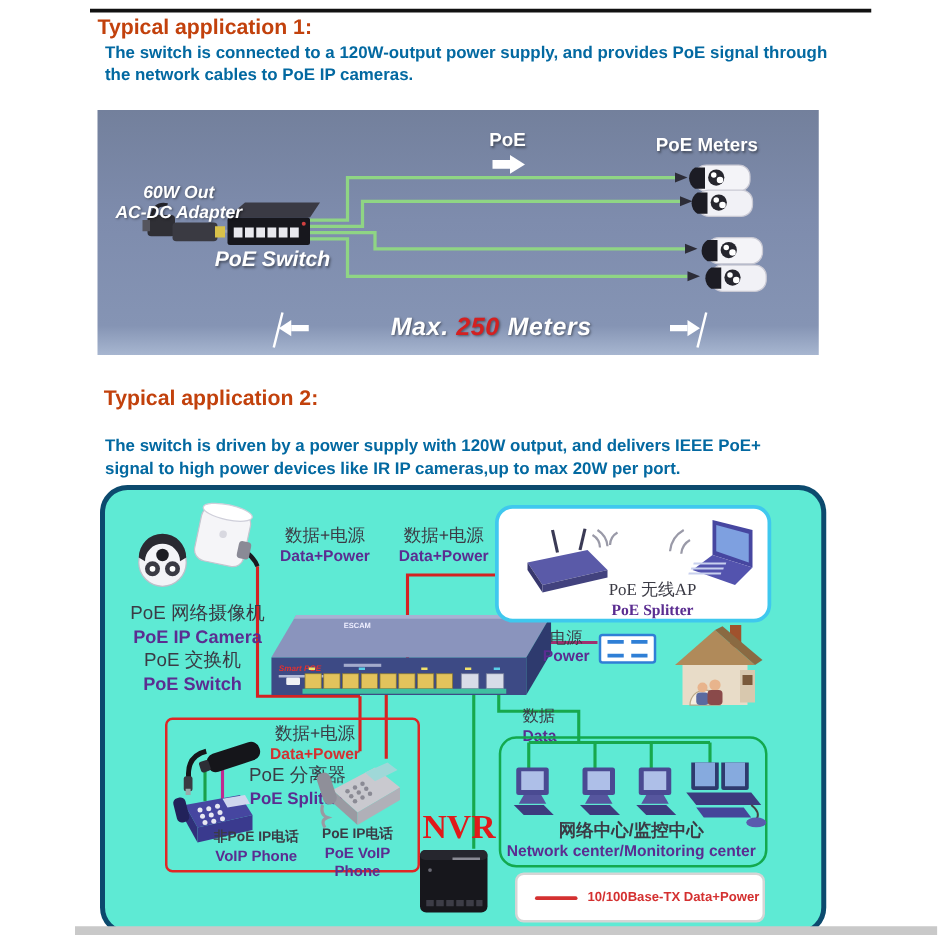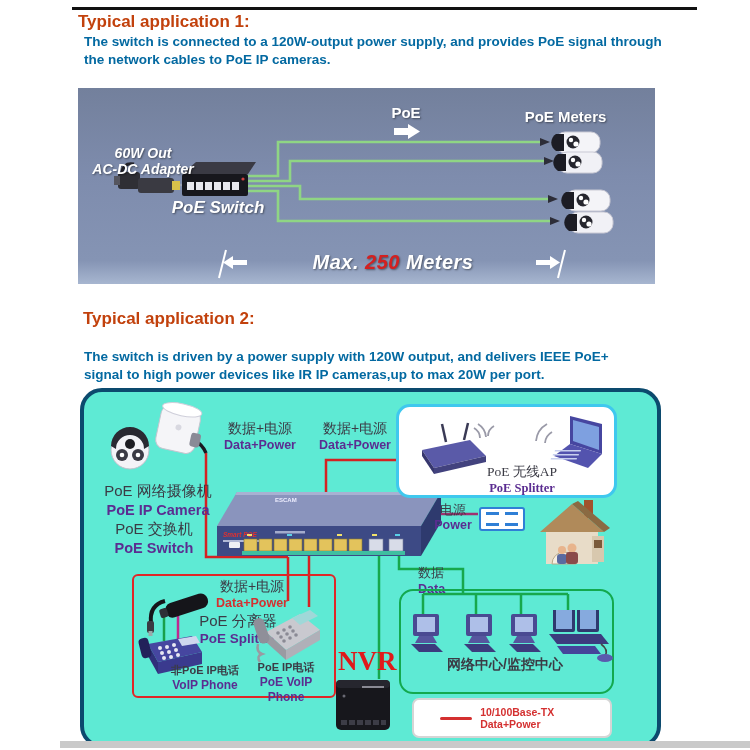--- a/index.html
+++ b/index.html
@@ -23,21 +23,21 @@
   .lbl{text-align:center;line-height:1.25;}
   .zh{color:#3b3b45;font-size:14px;display:block;}
   .en{color:#5b2d91;font-weight:700;font-size:12.5px;display:block;}
   .zh.big{font-size:15px;} .en.big{font-size:14.5px;}
   .en.red-en{color:#d43030;}
   .cyanbox{border:3px solid #3fc8ee;border-radius:14px;background:#fff;}
   .redbox{border:2.5px solid #e02626;border-radius:6px;background:transparent;}
   .greenbox{border:2.5px solid #13a94e;border-radius:14px;background:transparent;}
   .legendbox{border:2px solid #d5d5d5;border-radius:7px;background:#fff;
              display:flex;flex-direction:column;justify-content:center;gap:3px;padding:3px 0;}
-  .legrow{display:flex;align-items:center;gap:8px;padding-left:26px;}
+  .legrow{display:flex;align-items:center;gap:8px;padding-left:14px;}
   .legdash{width:34px;height:3px;border-radius:2px;}
   .legtxt{font-size:10.5px;font-weight:700;}
   .nvr{font-family:"Liberation Serif",serif;font-weight:600;font-size:27px;color:#e01a1a;}
   .powerbox{border:2px solid #2f7fd6;border-radius:3px;background:#fff;
             display:flex;align-items:center;justify-content:center;gap:6px;}
   .eqbar{width:13px;height:8px;border-top:3px solid #2f7fd6;border-bottom:3px solid #2f7fd6;}
   svg{display:block;}
 </style>
 </head>
 <body>
@@ -420,20 +420,21 @@
         <rect x="30" y="2" width="22" height="26" rx="2" fill="#2e3a6e"></rect>
           <rect x="33" y="5" width="16" height="20" fill="#86aade"></rect>
         <polygon points="2,30 54,30 62,40 10,40" fill="#3c3c7e"></polygon>
         <polygon points="10,42 48,42 54,50 16,50" fill="#45459a"></polygon>
         <path d="M54,40 q8,6 4,12" stroke="#444" stroke-width="1.6" fill="none"></path>
         <ellipse cx="58" cy="54" rx="8" ry="4" fill="#5a5aae"></ellipse>
       </g>
     </svg>
     <div class="abs lbl" style="left:318px;top:264px;width:206px;">
       <span class="zh" style="font-size:14px;font-weight:700;">网络中心/监控中心</span>
+      <span class="en" style="font-size:12.5px;">Network center/Monitoring center</span>
     </div>
 
     <div class="abs legendbox" style="left:328px;top:306px;width:196px;height:30px;">
       <div class="legrow">
         <span class="legdash" style="background:#d43030;"></span>
         <span class="legtxt" style="color:#d43030;">10/100Base-TX Data+Power</span>
       </div>
     </div>
   </div>
 

